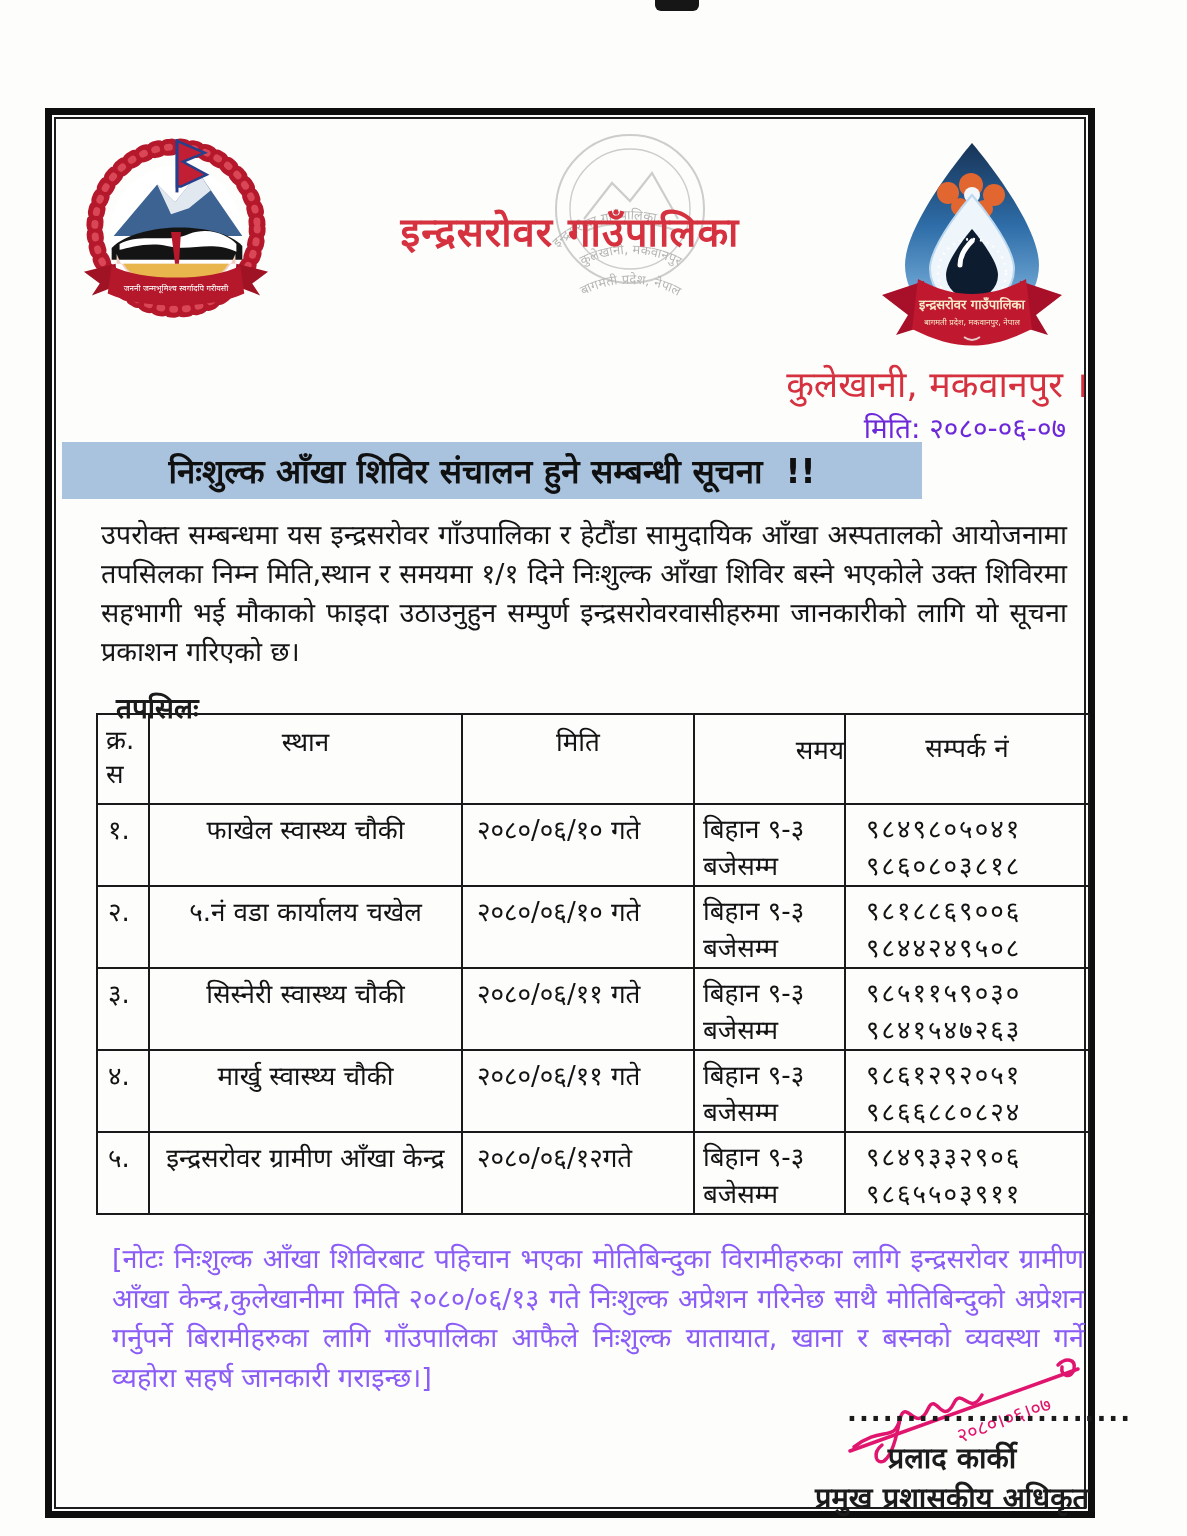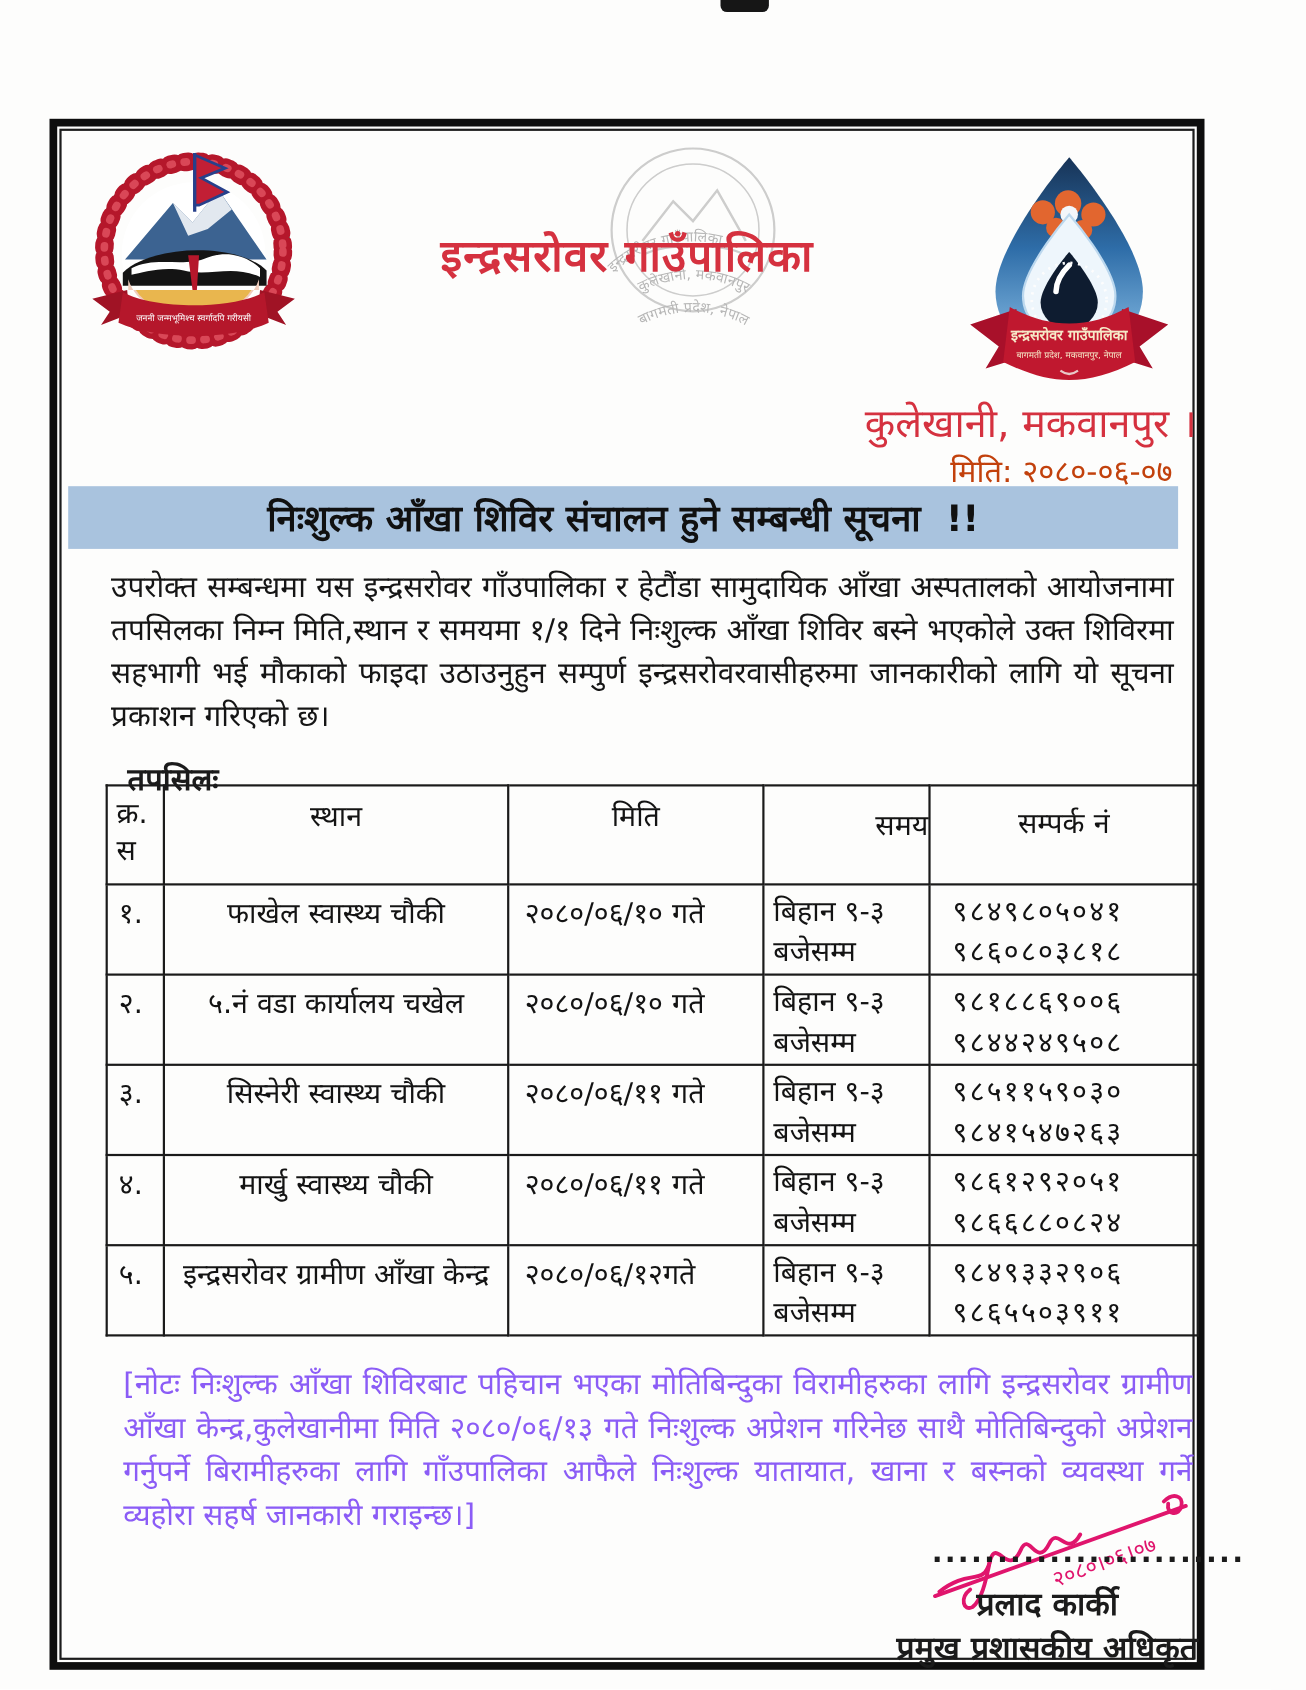--- a/index.html
+++ b/index.html
@@ -32,24 +32,24 @@
   }
   .office-name {
     left:0; right:0; top:156px; text-align:center;
     font-size:48px; font-weight:bold; color:#d5313f; letter-spacing:1px;
   }
   .address-line {
     left:0; right:0; top:244px; text-align:right;
     font-size:36px; font-weight:normal; color:#d5313f;
   }
   .date-line {
-    right:22px; top:293px; font-size:28px; color:#c2410c;
+    right:22px; top:293px; font-size:28px; color:#6d28d9;
   }
   .title-band {
-    left:10px; top:327px; width:1009px; height:57px;
+    left:10px; top:327px; width:860px; height:57px;
     background:#a9c3de; display:flex; align-items:center; justify-content:center;
   }
   .title-band span {
     font-size:33px; font-weight:bold; color:#101010; white-space:pre;
   }
   .body-text {
     left:49px; top:400px; width:966px;
     font-size:27px; line-height:39px; text-align:justify; color:#151515;
   }
   .tapasil { left:64px; top:573px; font-size:28px; font-weight:bold; }

